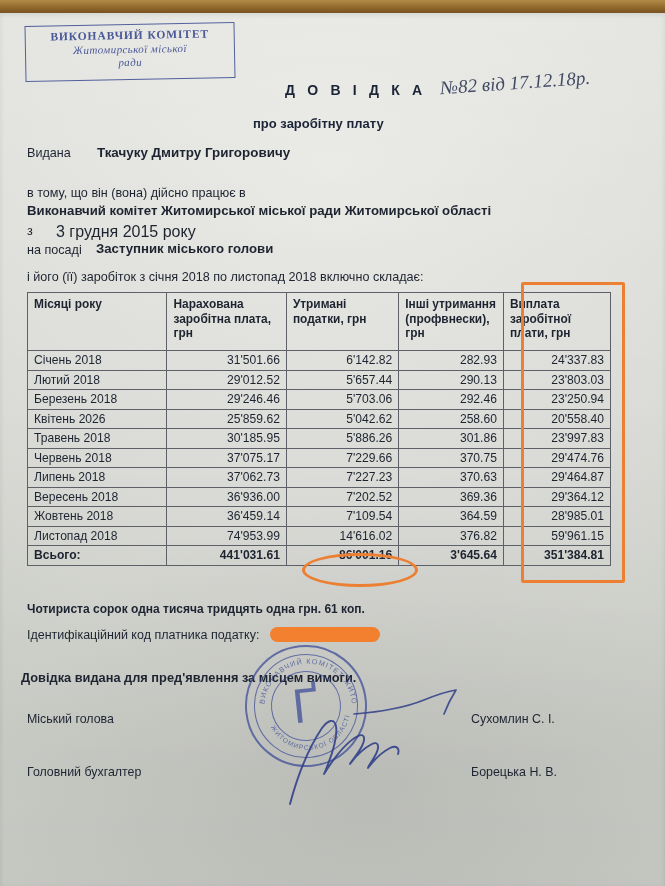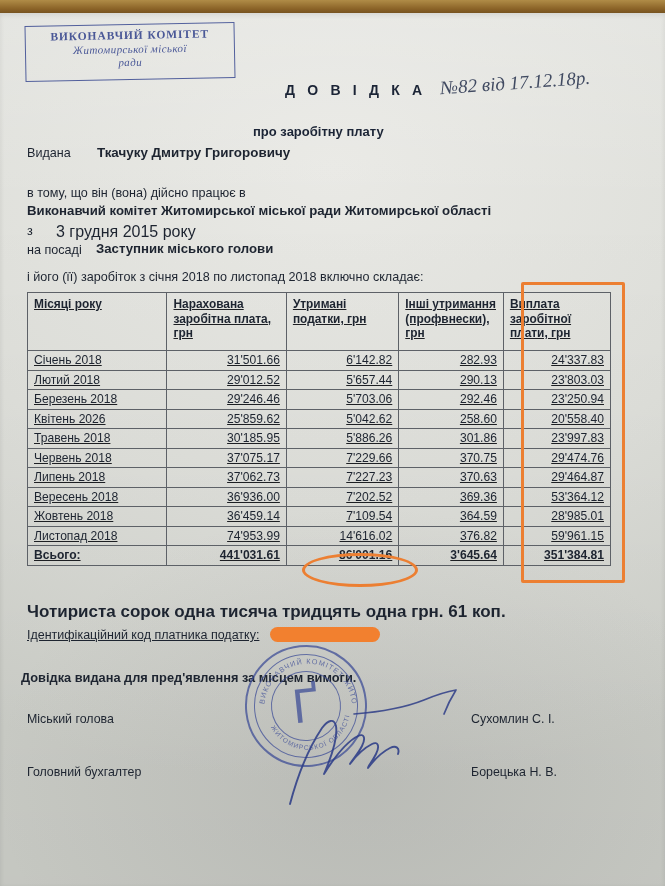--- a/index.html
+++ b/index.html
@@ -73,37 +73,37 @@
     position:absolute; left:440px; top:72px;
     font-family:"Liberation Serif", serif;
     font-size: 19px; color:#2a3550;
     font-style: italic;
     transform: rotate(-4deg);
     white-space: nowrap;
     opacity:.88;
   }
   .doc-subtitle {
     position:absolute; left:253px; top:116px;
-    font-size: 13px; font-weight: 600; color:#1b2436;margin-top:8px;
+    font-size: 13px; font-weight: 600; color:#1b2436;
   }
 
   
   .line { position:absolute; font-size:12.6px; color:#1d2430; white-space:nowrap; }
   .l-issued-lbl { left:27px; top:146px; }
   .l-issued-val { left:97px; top:145px; font-weight:700; font-size:13.4px; }
   .l-fact       { left:27px; top:186px; }
   .l-org        { left:27px; top:203px; font-weight:700; font-size:13.2px; }
   .l-from-lbl   { left:27px; top:224px; }
   .l-from-val   { left:56px; top:223px; font-weight:400; font-size:16px; }
   .l-pos-lbl    { left:27px; top:243px; }
   .l-pos-val    { left:96px; top:241px; font-weight:700; font-size:13.2px; }
   .l-period     { left:27px; top:270px; }
 
   
-  #tbl-wrap { position:absolute; left:27px; top:292px; width:603px;text-decoration:underline; }
+  #tbl-wrap { position:absolute; left:27px; top:292px; width:603px; }
   table.salary {
     border-collapse: collapse;
     width: 584px;
     font-size: 12.1px;
     color:#1d2430;
   }
   table.salary td, table.salary th {
     border: 1px solid #5d6167;
     padding: 3px 6px;
     vertical-align: top;
@@ -149,22 +149,22 @@
   
   #redaction {
     position:absolute;
     left: 270px; top: 627px;
     width: 110px; height: 15px;
     background: #f2802f;
     border-radius: 8px;
   }
 
   
-  .l-amount-words { left:27px; top:602px; font-weight:700; font-size:17px; }
-  .l-taxid        { left:27px; top:628px; font-size:12.5px;text-decoration:underline; }
+  .l-amount-words { left:27px; top:602px; font-weight:700; font-size:12px; }
+  .l-taxid        { left:27px; top:628px; font-size:12.5px; }
   .l-purpose      { left:21px; top:670px; font-weight:700; font-size:12.8px; }
 
   .sig-row { position:absolute; font-size:12.4px; color:#1d2430; }
   .sig-mayor-lbl { left:27px; top:712px; }
   .sig-mayor-name{ left:471px; top:712px; }
   .sig-acct-lbl  { left:27px; top:765px; }
   .sig-acct-name { left:471px; top:765px; }
 
   
   #seal {
@@ -297,21 +297,21 @@
               <td class="num">37'062.73</td>
               <td class="num">7'227.23</td>
               <td class="num">370.63</td>
               <td class="num">29'464.87</td>
             </tr>
             <tr>
               <td>Вересень 2018</td>
               <td class="num">36'936.00</td>
               <td class="num">7'202.52</td>
               <td class="num">369.36</td>
-              <td class="num">53'364.12</td>
+              <td class="num">29'364.12</td>
             </tr>
             <tr>
               <td>Жовтень 2018</td>
               <td class="num">36'459.14</td>
               <td class="num">7'109.54</td>
               <td class="num">364.59</td>
               <td class="num">28'985.01</td>
             </tr>
             <tr>
               <td>Листопад 2018</td>

